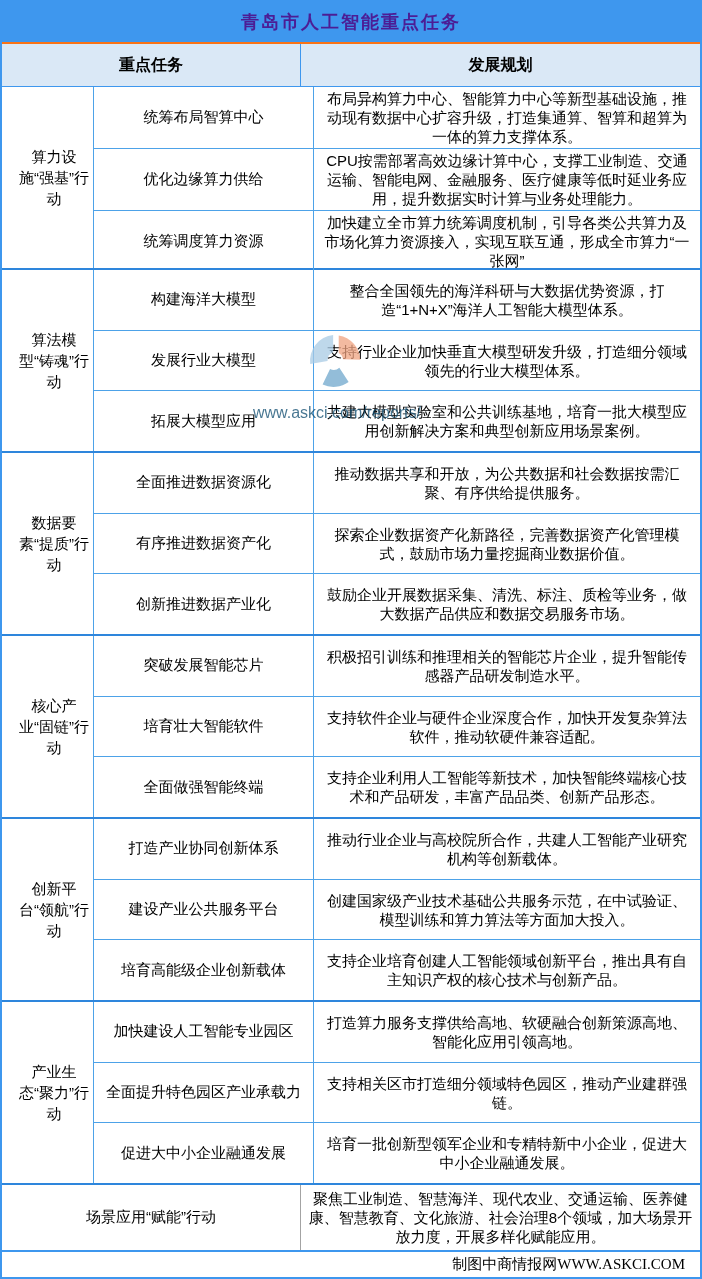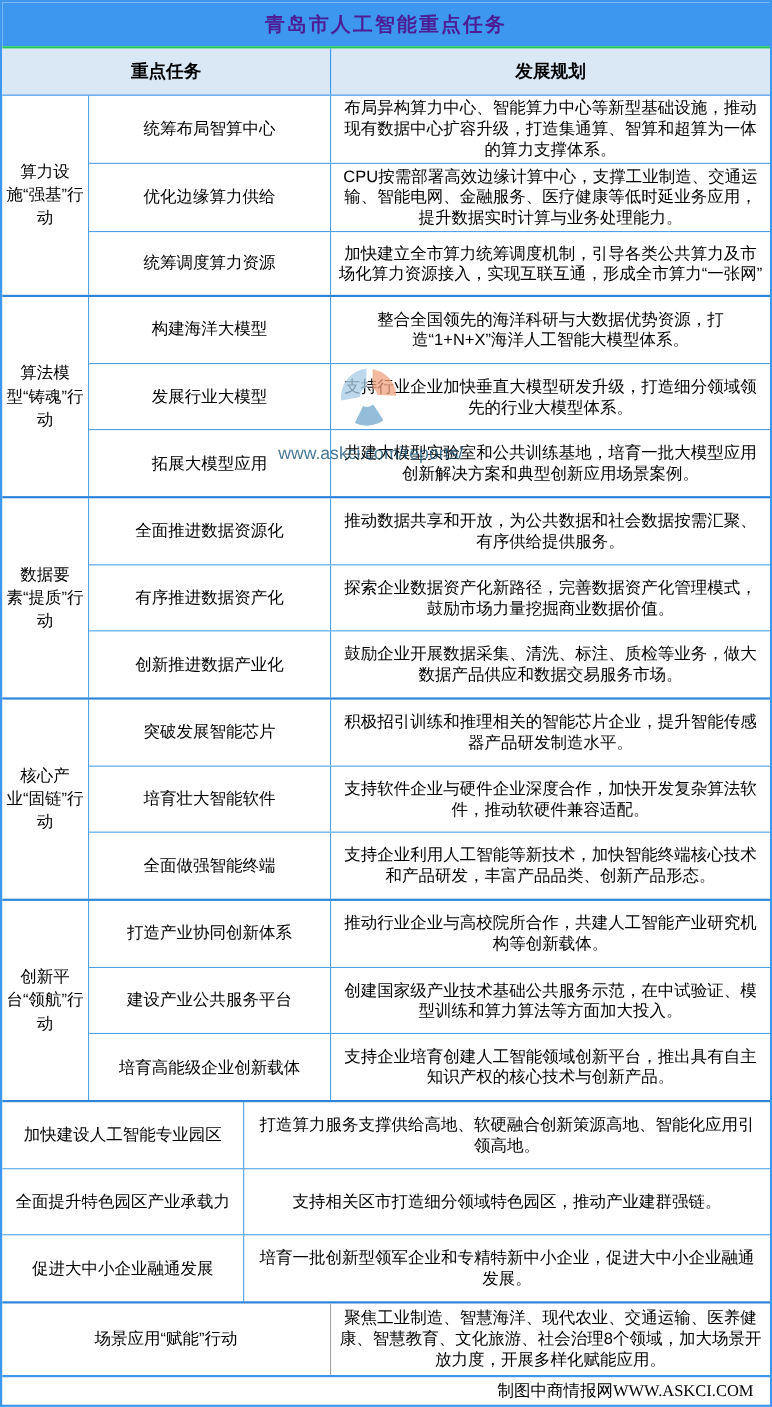--- a/index.html
+++ b/index.html
@@ -13,38 +13,38 @@
     color:#000;
     overflow:hidden;
   }
   .titlebar{
     height:40px;background:#3E97EE;
     display:flex;align-items:center;justify-content:center;
   }
   .titlebar span{font-size:18px;font-weight:bold;letter-spacing:2px;color:#4c1d95;}
   .headrow{
     height:45px;background:#DAE8F6;
-    border-top:2px solid #22c55e;
+    border-top:2px solid #f97316;
     border-bottom:1px solid #3E97EE;
     box-sizing:border-box;
     display:flex;font-weight:bold;font-size:16px;
   }
   .hcell{display:flex;align-items:center;justify-content:center;box-sizing:border-box;}
   .h1{width:299px;border-right:1px solid #3E97EE;}
   .h2{flex:1;}
   .group{
     display:flex;height:183px;box-sizing:border-box;
     border-bottom:2px solid #2E86DC;
   }
   .group:last-of-type{border-bottom:none;}
   .cat{
     width:79px;box-sizing:border-box;
     border-right:1px solid #4DA2E8;
     display:flex;align-items:center;justify-content:center;
-    text-align:center;font-size:15px;line-height:21px;padding:0 4px;
+    text-align:center;font-size:15px;line-height:21px;padding:0 4px;margin-left:13px;
   }
   .rows{flex:1;display:flex;flex-direction:column;}
   .row{flex:1;display:flex;border-bottom:1px solid #4DA2E8;box-sizing:border-box;}
   .row:last-child{border-bottom:none;}
   .task{
     width:220px;box-sizing:border-box;
     border-right:1px solid #4DA2E8;
     display:flex;align-items:center;justify-content:center;
     text-align:left;font-size:15px;padding:0 6px;
   }
@@ -178,20 +178,21 @@
         <div class="plan">创建国家级产业技术基础公共服务示范，在中试验证、模型训练和算力算法等方面加大投入。</div>
       </div>
       <div class="row">
         <div class="task">培育高能级企业创新载体</div>
         <div class="plan">支持企业培育创建人工智能领域创新平台，推出具有自主知识产权的核心技术与创新产品。</div>
       </div>
     </div>
   </div>
 
   <div class="group">
+    <div class="cat">产业生态“聚力”行动</div>
     <div class="rows">
       <div class="row">
         <div class="task">加快建设人工智能专业园区</div>
         <div class="plan">打造算力服务支撑供给高地、软硬融合创新策源高地、智能化应用引领高地。</div>
       </div>
       <div class="row">
         <div class="task">全面提升特色园区产业承载力</div>
         <div class="plan">支持相关区市打造细分领域特色园区，推动产业建群强链。</div>
       </div>
       <div class="row">

